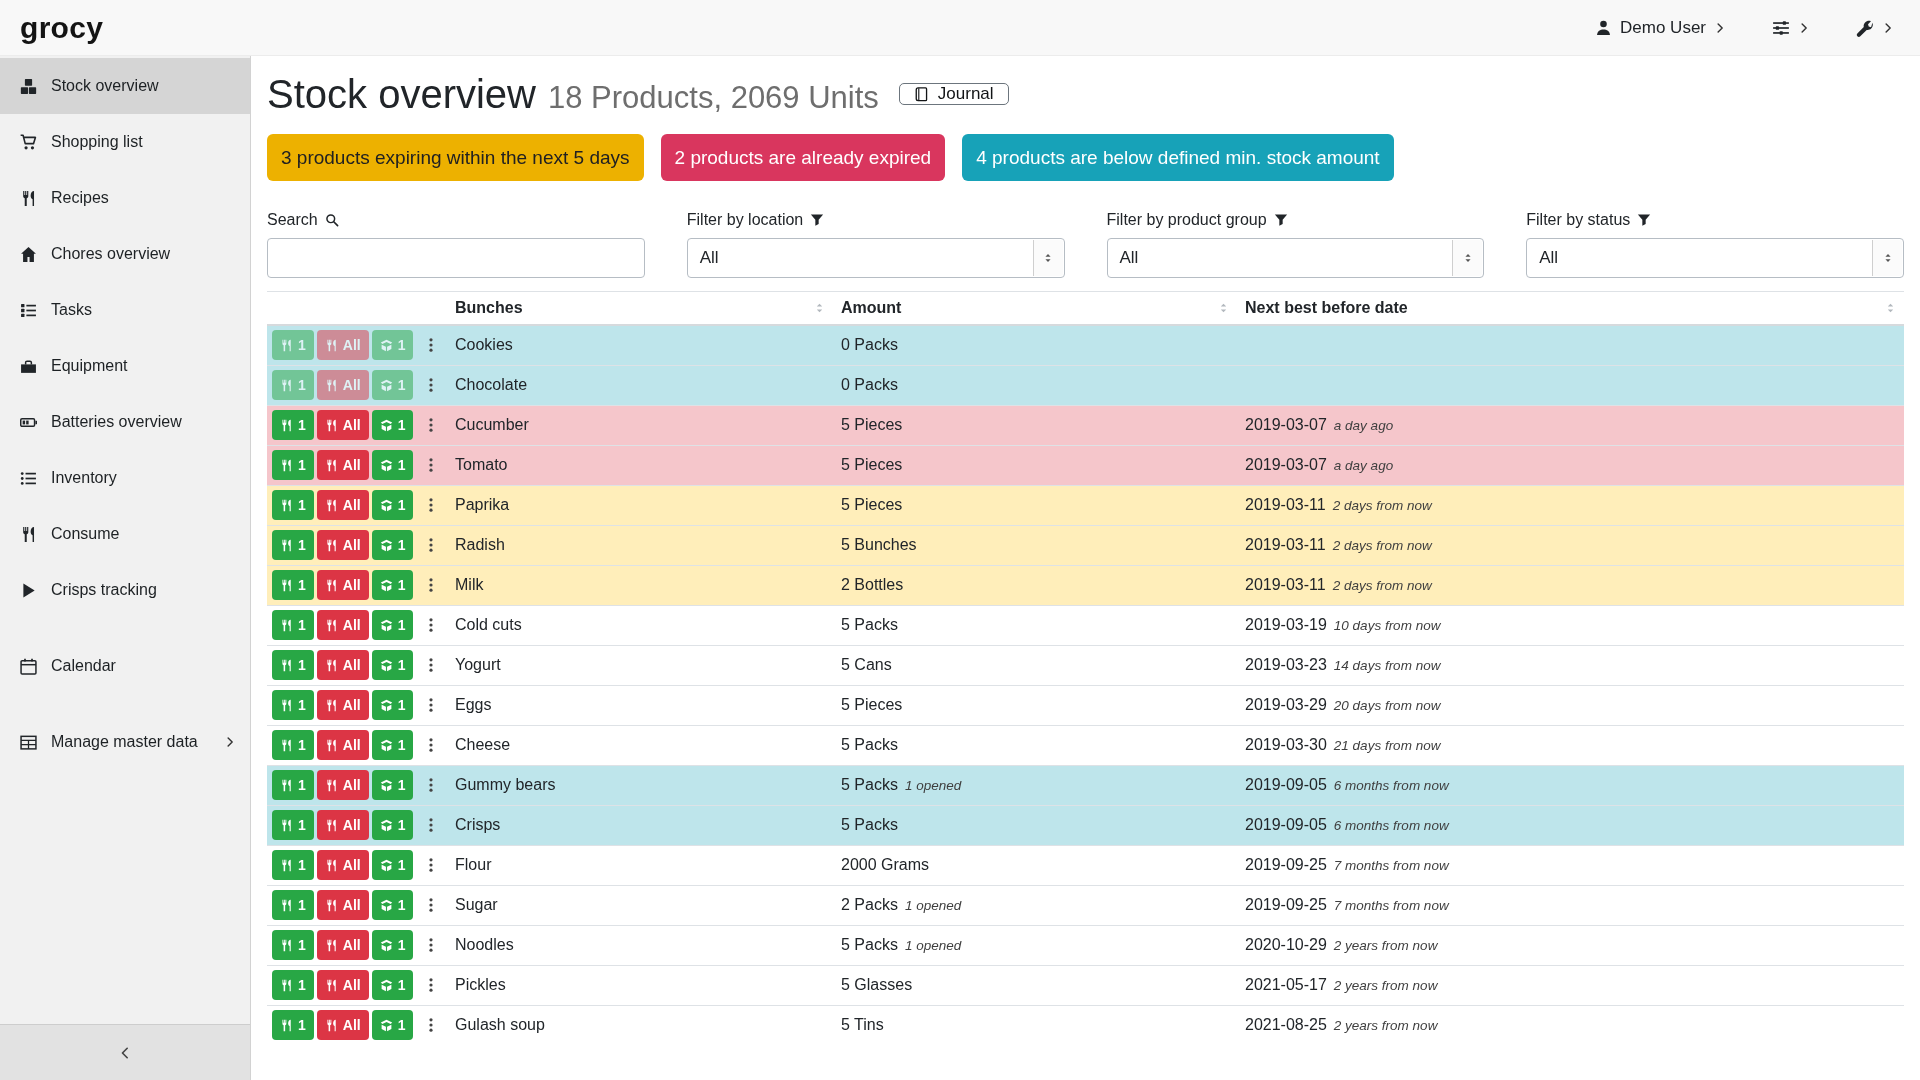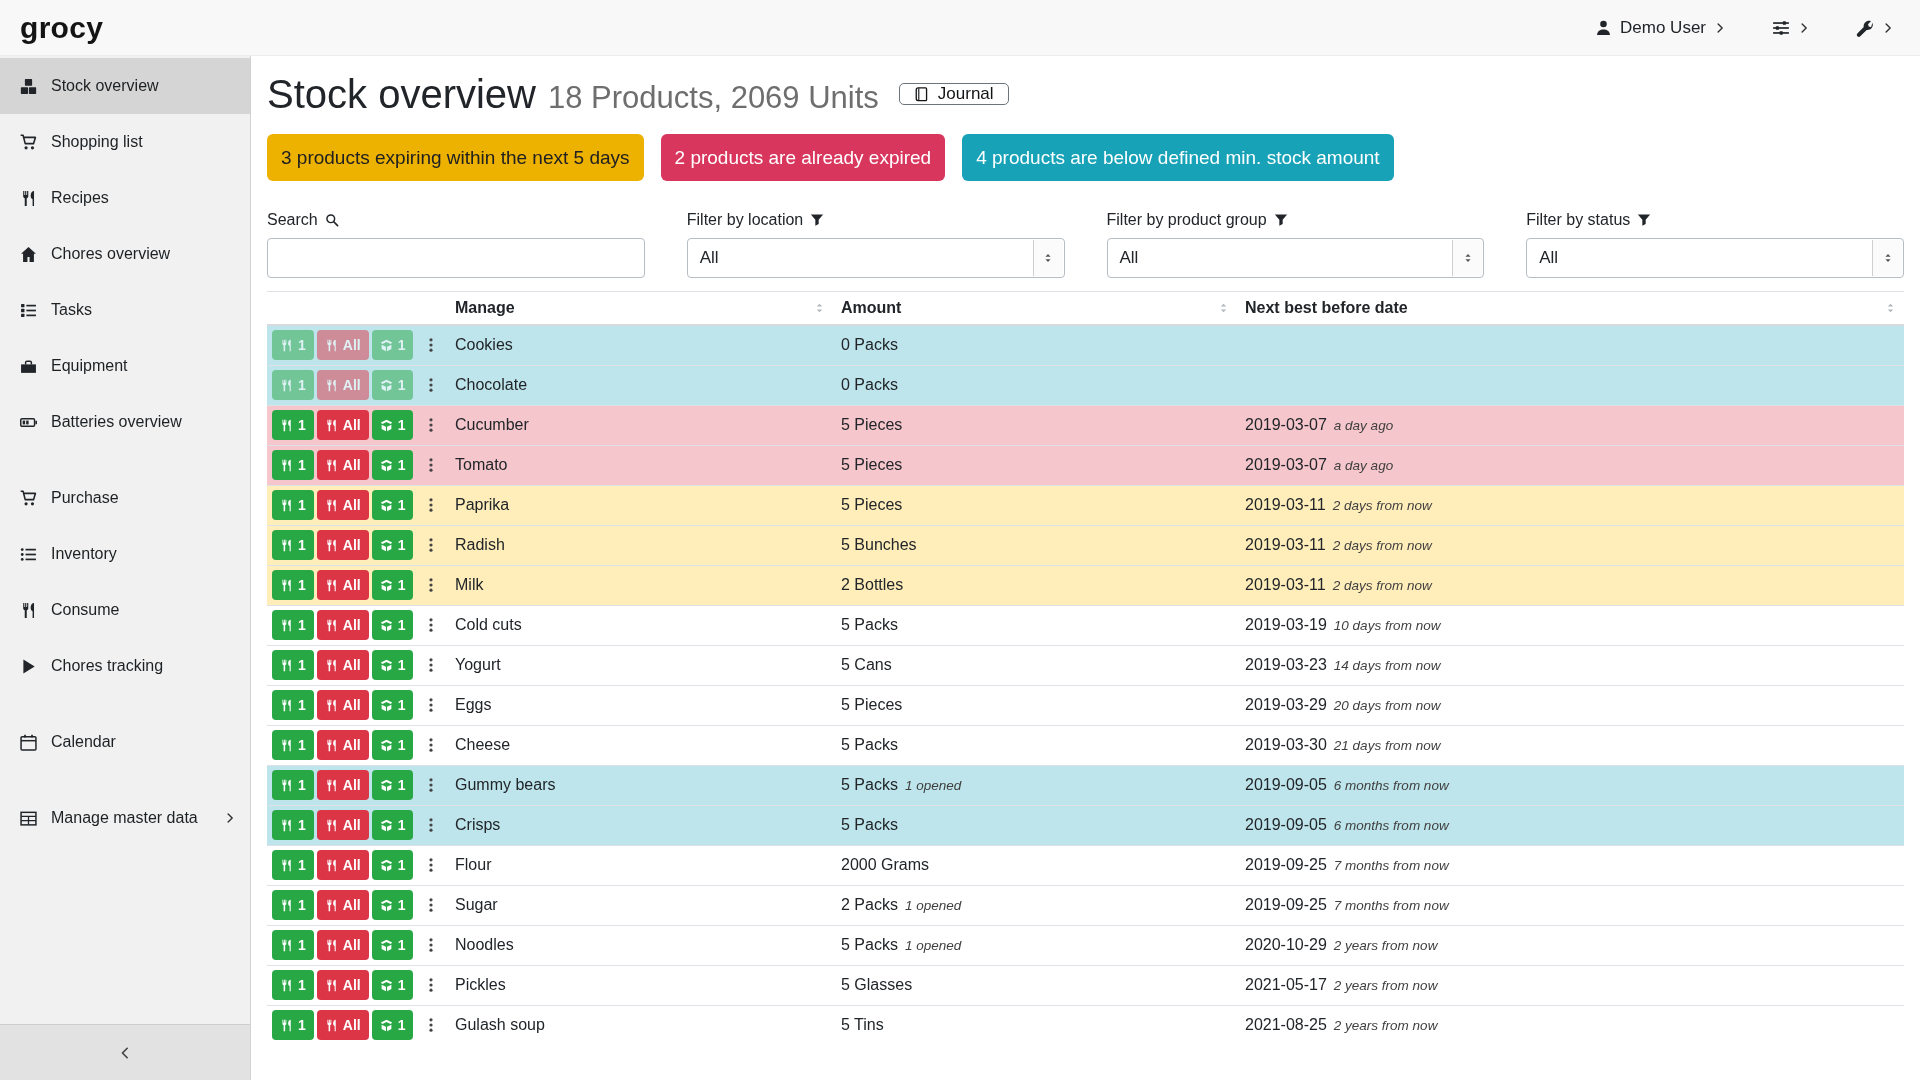--- a/index.html
+++ b/index.html
@@ -178,30 +178,20 @@
           <span class="side-icn ico">
             <svg width="17" height="17" viewBox="0 0 16 16" fill="currentColor" aria-hidden="true">
               <rect x="0.7" y="4.4" width="13" height="7.2" rx="1.2" fill="none" stroke="currentColor" stroke-width="1.4"></rect>
               <rect x="14.5" y="6.4" width="1.5" height="3.2"></rect>
               <rect x="2.5" y="6.2" width="2.3" height="3.6"></rect>
               <rect x="5.8" y="6.2" width="2.3" height="3.6"></rect>
             </svg>
           </span>
           <span>Batteries overview</span>
         </div>
-        <div class="side-item gap">
-          <span class="side-icn ico">
-            <svg width="17" height="17" viewBox="0 0 16 16" fill="currentColor" aria-hidden="true">
-              <path d="M.6 1.2h2.3l2 7.9h7.8l1.8-5.9H3.6" fill="none" stroke="currentColor" stroke-width="1.5" stroke-linejoin="round"></path>
-              <circle cx="5.7" cy="13" r="1.5"></circle>
-              <circle cx="11.7" cy="13" r="1.5"></circle>
-            </svg>
-          </span>
-          <span>Purchase</span>
-        </div>
         <div class="side-item">
           <span class="side-icn ico">
             <svg width="17" height="17" viewBox="0 0 16 16" fill="currentColor" aria-hidden="true">
               <circle cx="2.1" cy="3.4" r="1.3"></circle>
               <rect x="5.2" y="2.6" width="9.8" height="1.6"></rect>
               <circle cx="2.1" cy="8" r="1.3"></circle>
               <rect x="5.2" y="7.2" width="9.8" height="1.6"></rect>
               <circle cx="2.1" cy="12.6" r="1.3"></circle>
               <rect x="5.2" y="11.8" width="9.8" height="1.6"></rect>
             </svg>
@@ -216,21 +206,21 @@
             </svg>
           </span>
           <span>Consume</span>
         </div>
         <div class="side-item">
           <span class="side-icn ico">
             <svg width="17" height="17" viewBox="0 0 16 16" fill="currentColor" aria-hidden="true">
               <path d="M3.2 1.4 13.8 8 3.2 14.6z"></path>
             </svg>
           </span>
-          <span>Chores tracking</span>
+          <span>Crisps tracking</span>
         </div>
         <div class="side-item gap">
           <span class="side-icn ico">
             <svg width="17" height="17" viewBox="0 0 16 16" fill="currentColor" aria-hidden="true">
               <rect x="1" y="2.6" width="14" height="12.4" rx="1" fill="none" stroke="currentColor" stroke-width="1.4"></rect>
               <line x1="1" y1="6.3" x2="15" y2="6.3" stroke="currentColor" stroke-width="1.4"></line>
               <line x1="4.7" y1="0.7" x2="4.7" y2="3.4" stroke="currentColor" stroke-width="1.6"></line>
               <line x1="11.3" y1="0.7" x2="11.3" y2="3.4" stroke="currentColor" stroke-width="1.6"></line>
             </svg>
           </span>
@@ -364,21 +354,21 @@
       <colgroup>
           <col style="width:180px">
           <col style="width:386px">
           <col style="width:404px">
           <col>
         </colgroup>
       <thead>
         <tr>
           <th></th>
           <th>
-            <span>Manage</span>
+            <span>Bunches</span>
             <span class="sort-ico ico">
                 <svg width="13" height="13" viewBox="0 0 16 16" fill="currentColor" aria-hidden="true">
                   <path d="M4.6 6.2 8 2.8l3.4 3.4z"></path>
                   <path d="M4.6 9.8h6.8L8 13.2z"></path>
                 </svg>
               </span>
           </th>
           <th>
             <span>Amount</span>
             <span class="sort-ico ico">

